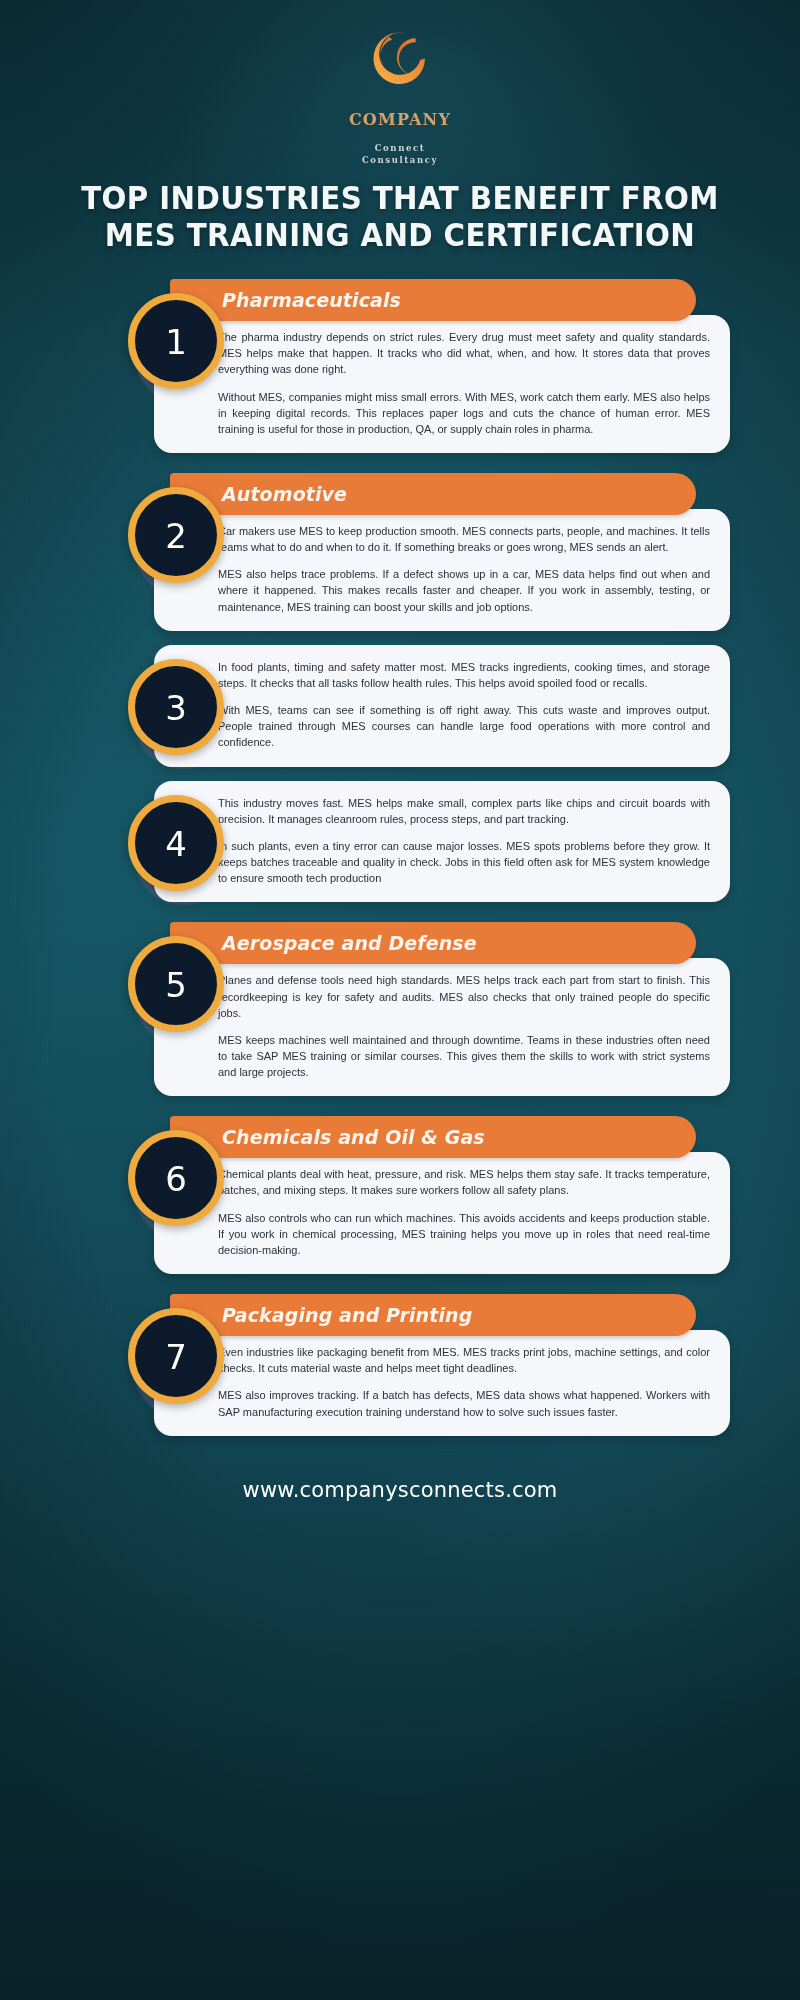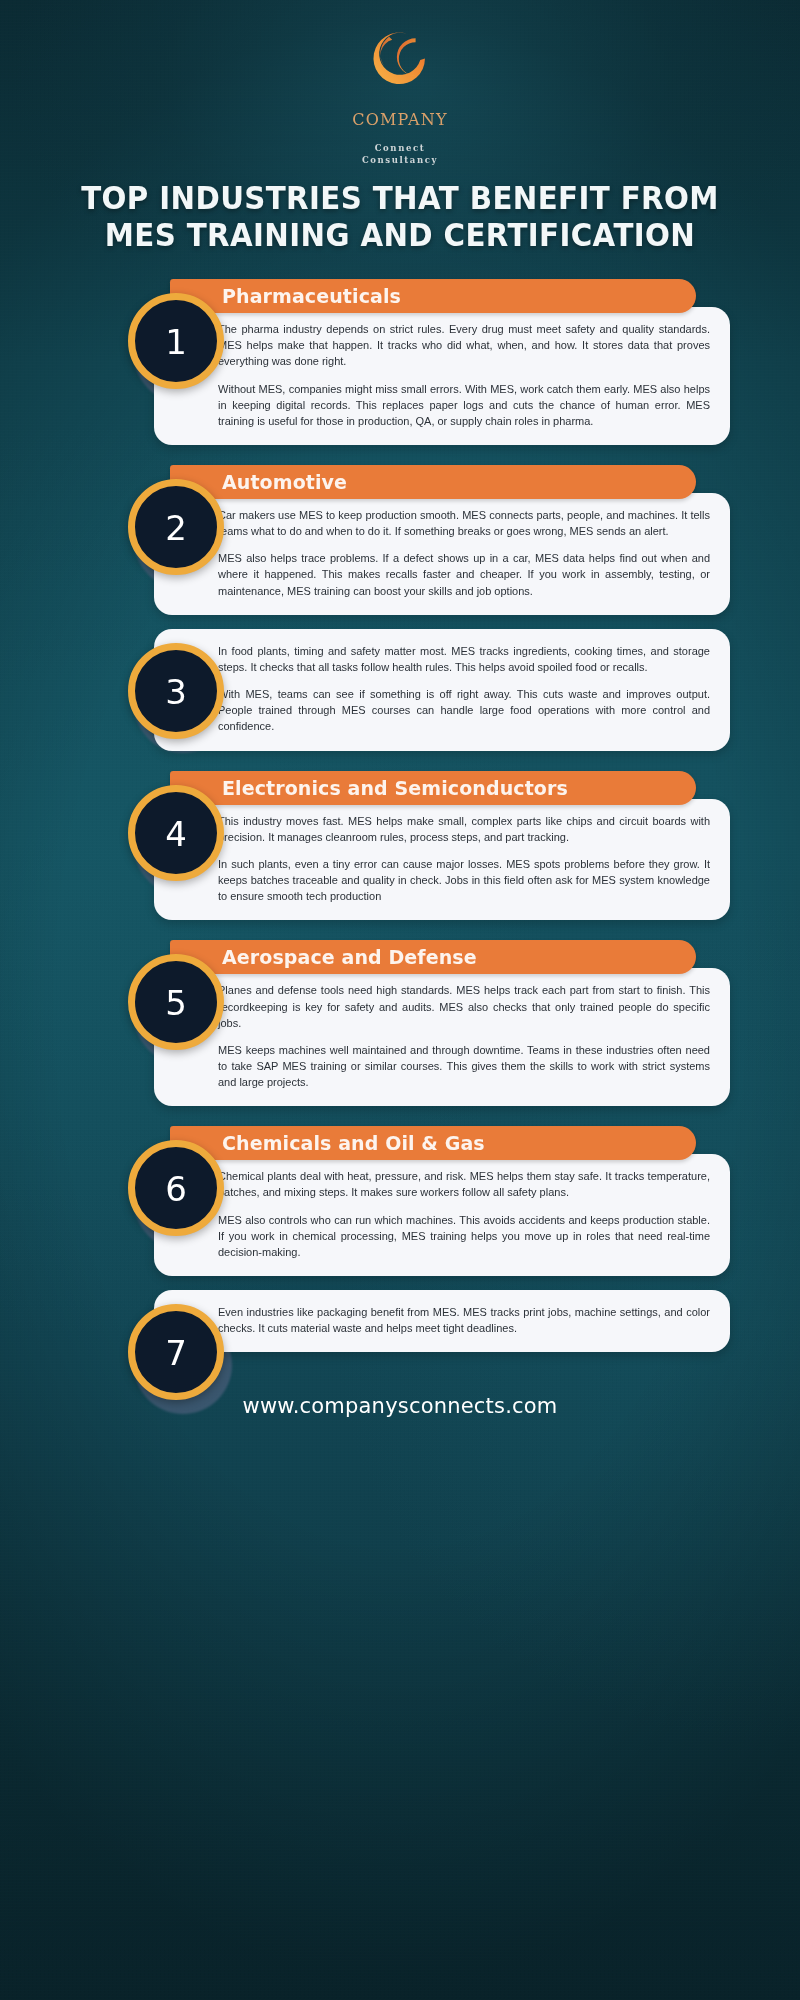--- a/index.html
+++ b/index.html
@@ -48,21 +48,21 @@
   .logo-mark{
     width:78px;height:78px;
     margin:0 auto 6px;
     position:relative;
   }
   .brand-name{
     font-family:"DejaVu Serif", serif;
     font-size:16px;
     letter-spacing:1.2px;
     color:#d9a06a;
-    font-weight:400;
+    font-weight:700;
     line-height:1;
     margin:16px;
   }
   .brand-sub1,.brand-sub2{
     font-family:"DejaVu Serif", serif;
     font-size:8.5px;
     letter-spacing:1.6px;
     color:#cfd6d8;
     font-weight:700;
     margin:3px 12px 0;
@@ -124,29 +124,30 @@
     font-size:34px;
     font-weight:400;
     line-height:1;
     transform:translateY(1px);
   }
 
   .head{
     position:relative;
     margin-left:56px;
     margin-right:34px;
-    height:34px;
+    height:42px;
     background:#e97b39;
     border-top-right-radius:21px;
     border-bottom-right-radius:21px;
     border-top-left-radius:4px;
     border-bottom-left-radius:4px;
     display:flex;align-items:center;
     z-index:3;
     box-shadow:0 2px 4px rgba(0,0,0,.18);
+    font-style:italic;
   }
   .head-title{
     margin-left:52px;
     color:#fdf4ee;
     font-family:"DejaVu Sans", sans-serif;
     font-weight:700;
     font-size:19px;
     letter-spacing:.1px;
     white-space:nowrap;
   }
@@ -259,23 +260,20 @@
               <p>With MES, teams can see if something is off right away. This cuts waste and improves output. People trained through MES courses can handle large food operations with more control and confidence.</p>
             </div>
             <div class="badge">
               <span class="badge-num">3</span>
             </div>
           </div>
         </div>
         <div class="card">
           <div class="card-inner">
             <div class="badge-shadow"></div>
-            <div class="head">
-              <span class="head-title">Electronics and Semiconductors</span>
-            </div>
             <div class="body">
               <p>This industry moves fast. MES helps make small, complex parts like chips and circuit boards with precision. It manages cleanroom rules, process steps, and part tracking.</p>
               <p>In such plants, even a tiny error can cause major losses. MES spots problems before they grow. It keeps batches traceable and quality in check. Jobs in this field often ask for MES system knowledge to ensure smooth tech production</p>
             </div>
             <div class="badge">
               <span class="badge-num">4</span>
             </div>
           </div>
         </div>
         <div class="card">
@@ -304,22 +302,26 @@
               <p>MES also controls who can run which machines. This avoids accidents and keeps production stable. If you work in chemical processing, MES training helps you move up in roles that need real-time decision-making.</p>
             </div>
             <div class="badge">
               <span class="badge-num">6</span>
             </div>
           </div>
         </div>
         <div class="card">
           <div class="card-inner">
             <div class="badge-shadow"></div>
+            <div class="head">
+              <span class="head-title">Packaging and Printing</span>
+            </div>
             <div class="body">
               <p>Even industries like packaging benefit from MES. MES tracks print jobs, machine settings, and color checks. It cuts material waste and helps meet tight deadlines.</p>
+              <p>MES also improves tracking. If a batch has defects, MES data shows what happened. Workers with SAP manufacturing execution training understand how to solve such issues faster.</p>
             </div>
             <div class="badge">
               <span class="badge-num">7</span>
             </div>
           </div>
         </div>
       </div>
 
     <div class="footer">
       <span class="footer-url">www.companysconnects.com</span>

